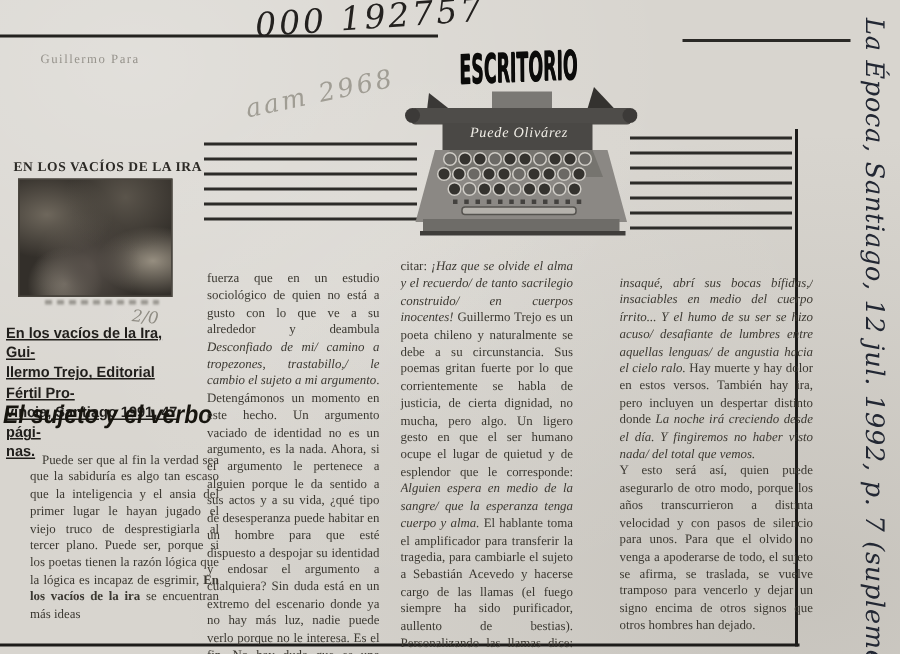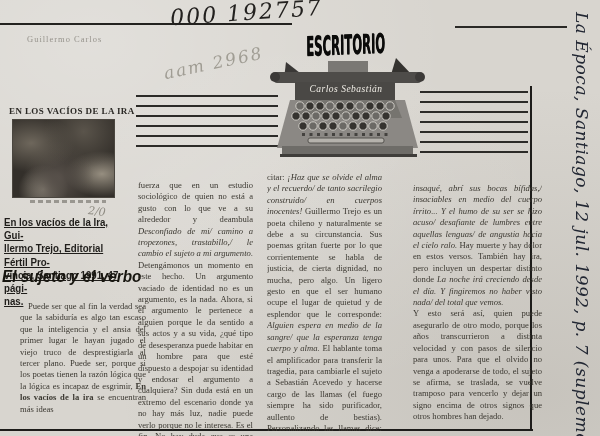--- a/index.html
+++ b/index.html
@@ -75,21 +75,21 @@
 
 <div class="page">
 
   <div class="abs rule-top"></div>
   <div class="abs rule-top2"></div>
   <div class="abs frame-right"></div>
   <div class="abs frame-bottom"></div>
 
   <div class="abs ink-number">000 192757</div>
   <div class="abs pencil-code">aam 2968</div>
-  <div class="abs author-stamp">Guillermo Carlos</div>
+  <div class="abs author-stamp">Guillermo Para</div>
   <div class="abs margin-note">La Época, Santiago, 12 jul. 1992, p. 7 (suplemento)</div>
 
   <div class="abs rules-left">
       <div></div>
       <div></div>
       <div></div>
       <div></div>
       <div></div>
       <div></div>
     </div>
@@ -155,21 +155,21 @@
         <rect x="99.5" y="75" width="3" height="3" fill="#44423f"></rect>
         <rect x="107" y="75" width="3" height="3" fill="#44423f"></rect>
         <rect x="114.5" y="75" width="3" height="3" fill="#44423f"></rect>
       </g>
     <rect x="38" y="80" width="76" height="5" rx="2" fill="#b5b2ac" stroke="#55534f" stroke-width="1"></rect>
     <rect x="12" y="88" width="131" height="9" fill="#6e6c68"></rect>
     <rect x="10" y="96" width="137" height="3" fill="#3f3d3a"></rect>
   </svg>
 
   <div class="abs masthead-title">ESCRITORIO</div>
-  <div class="abs masthead-byline">Carlos Sebastián</div>
+  <div class="abs masthead-byline">Puede Olivárez</div>
 
   <div class="abs headline">EN LOS VACÍOS DE LA IRA</div>
   <div class="abs photo"></div>
   <div class="abs photo-caption"></div>
   <div class="abs pencil-mark">2/0</div>
 
   <div class="abs book-ref">
     <span>En los vacíos de la Ira, Gui-</span>
     <span>llermo Trejo, Editorial Fértil Pro-</span>
     <span>vincia, Santiago 1991, 47 pági-</span>

